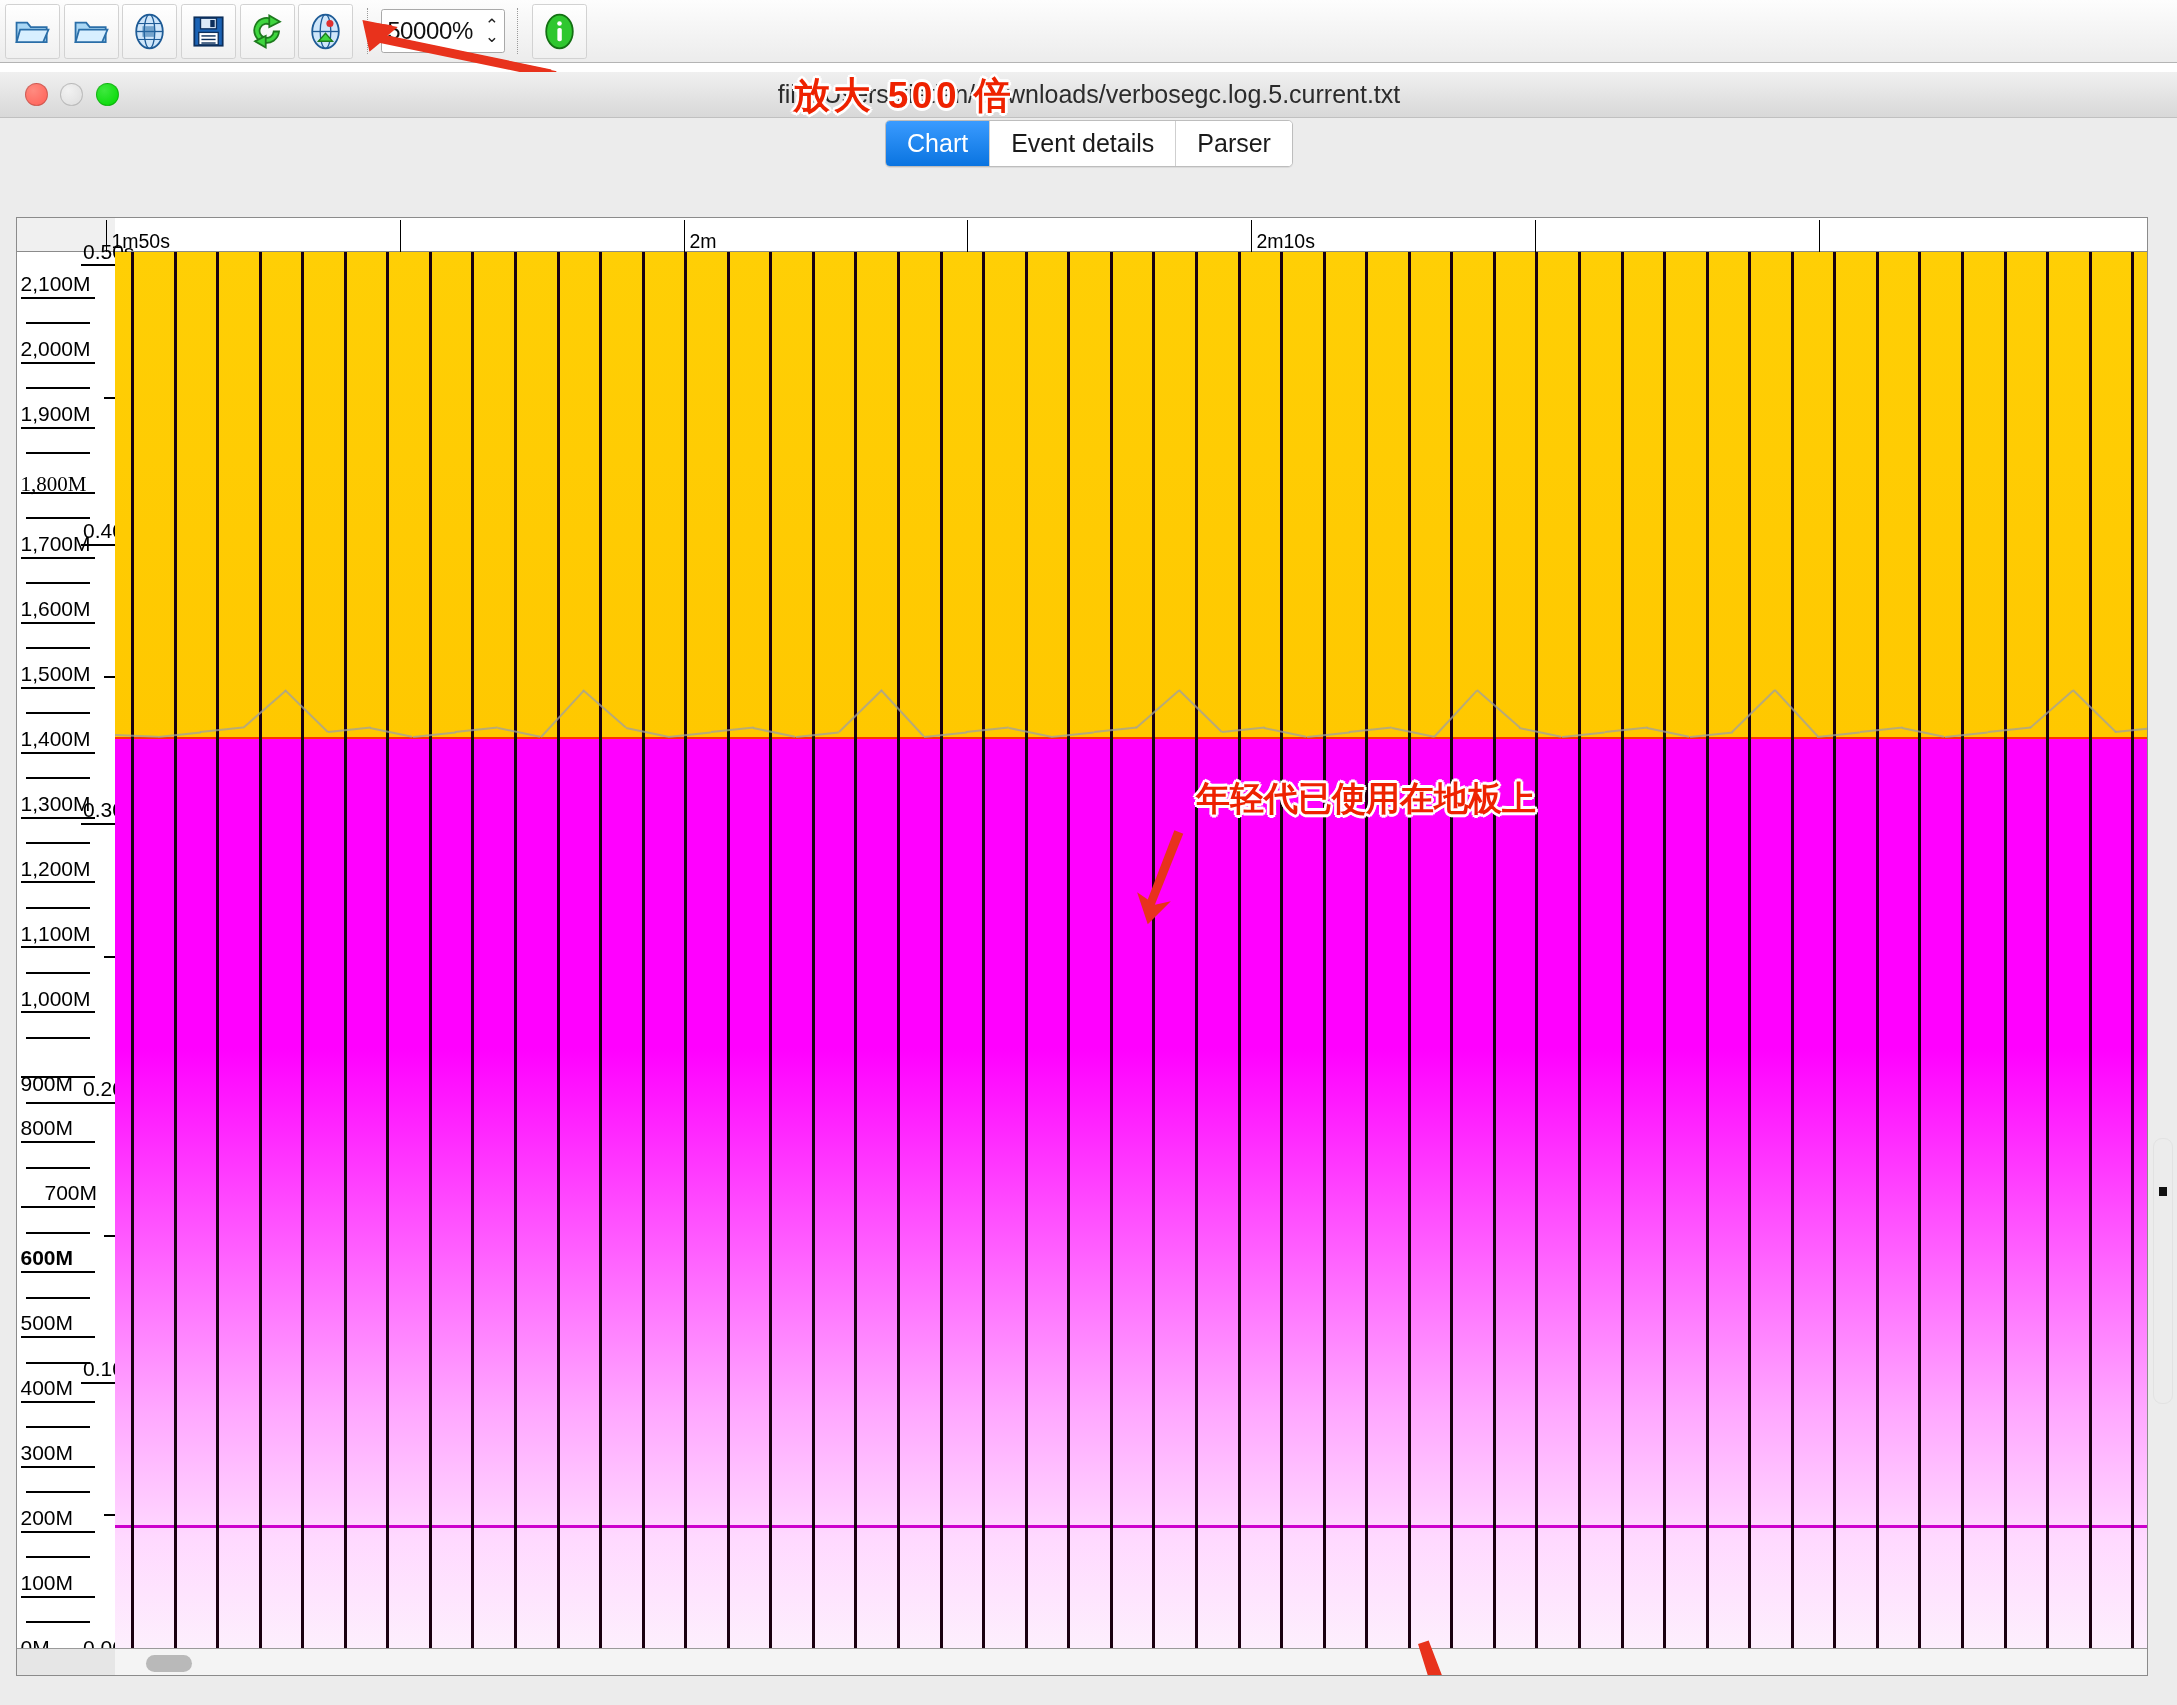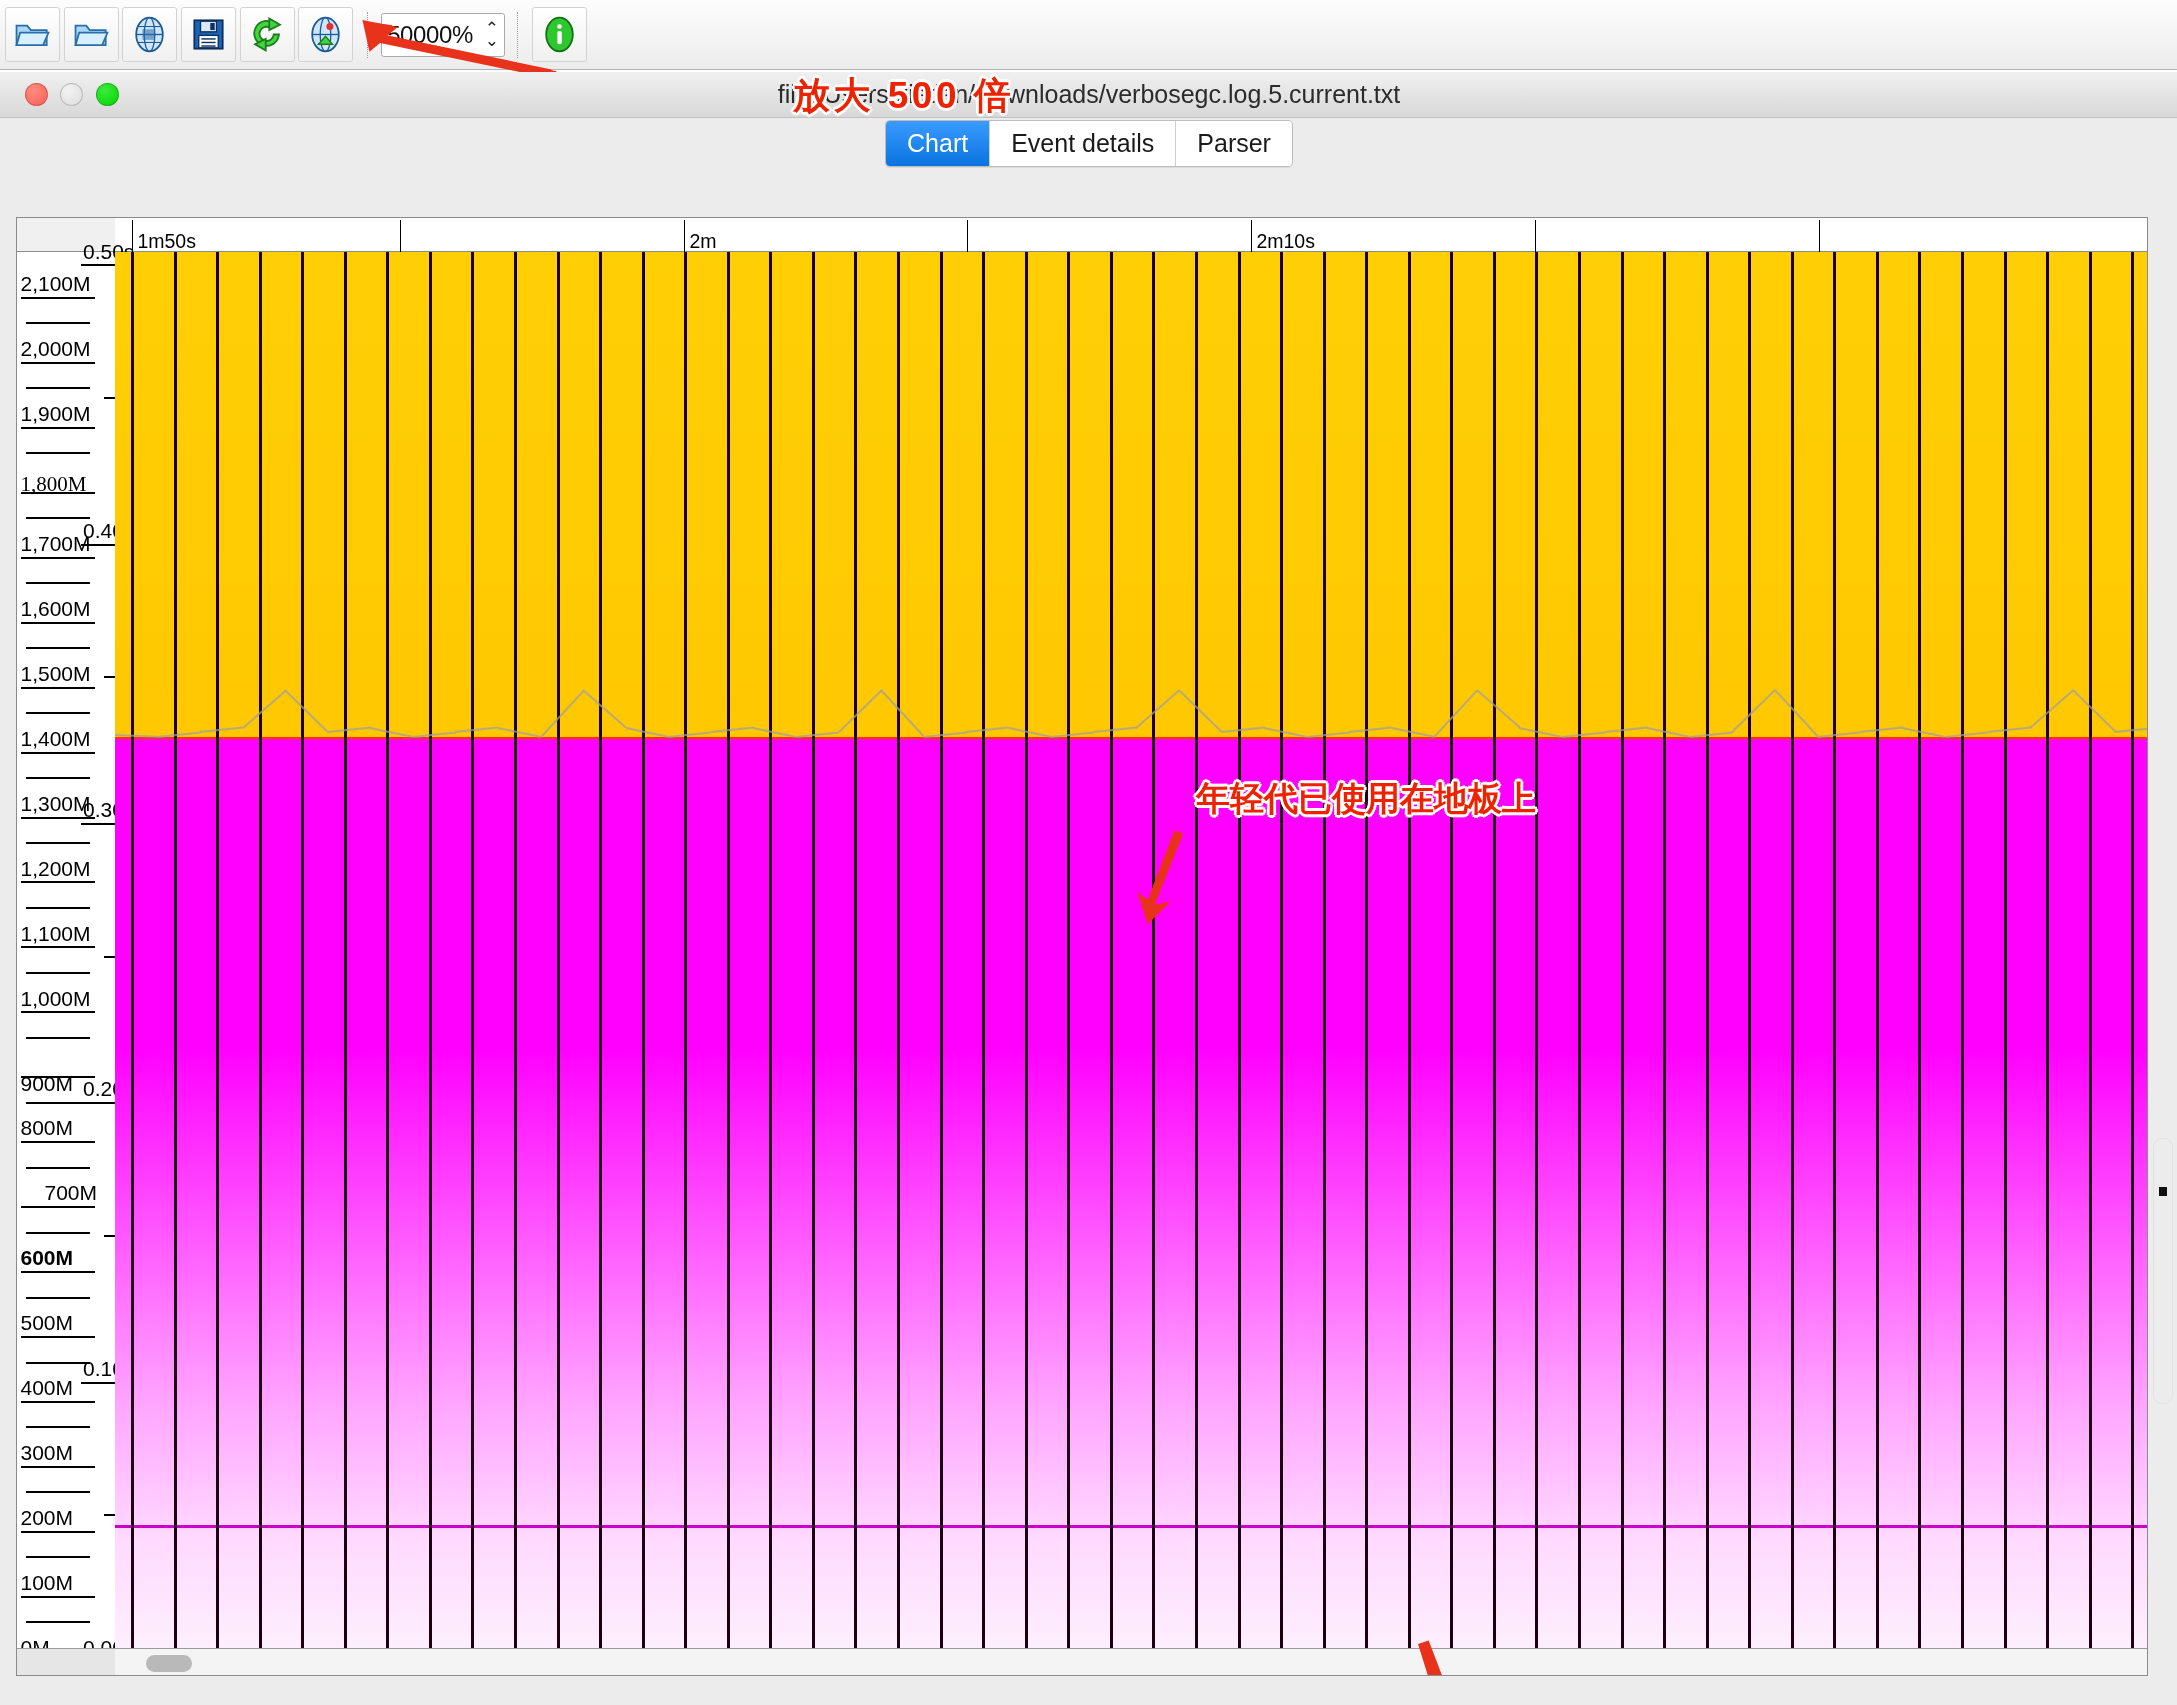--- a/index.html
+++ b/index.html
@@ -5,21 +5,21 @@
   * { box-sizing: border-box; margin:0; padding:0; }
   html, body { width:2178px; height:1706px; overflow:hidden; }
   body {
     font-family: "Liberation Sans", sans-serif;
     background:#ffffff;
     position:relative;
   }
 
   
   #toolbar{
-    position:absolute; left:0; top:0; width:2178px; height:70px;
+    position:absolute; left:0; top:0; width:2178px; height:63px;
     background:linear-gradient(#fdfdfd,#ececec);
     border-bottom:0.9px solid #b4b4b4;
     display:flex; align-items:center; padding-left:3.5px;
   }
   .tb-btn{
     width:55px; height:55px; margin:0 1.8px;
     background:linear-gradient(#ffffff,#f0f0f0);
     border:0.9px solid #d2d2d2; border-radius:2.7px;
     display:flex; align-items:center; justify-content:center;
     position:relative;
@@ -317,21 +317,21 @@
       <div class="tab active">Chart</div>
       <div class="tab">Event details</div>
       <div class="tab">Parser</div>
     </div>
   </div>
 
   <div id="chart-outer">
 
     <div id="xaxis">
       <div class="xfill"></div>
-      <div class="xtick" style="left:115px">
+      <div class="xtick" style="left:89px">
         <span>1m50s</span>
       </div>
       <div class="xtick" style="left:383px"></div>
       <div class="xtick" style="left:667px">
         <span>2m</span>
       </div>
       <div class="xtick" style="left:950px"></div>
       <div class="xtick" style="left:1234px">
         <span>2m10s</span>
       </div>

